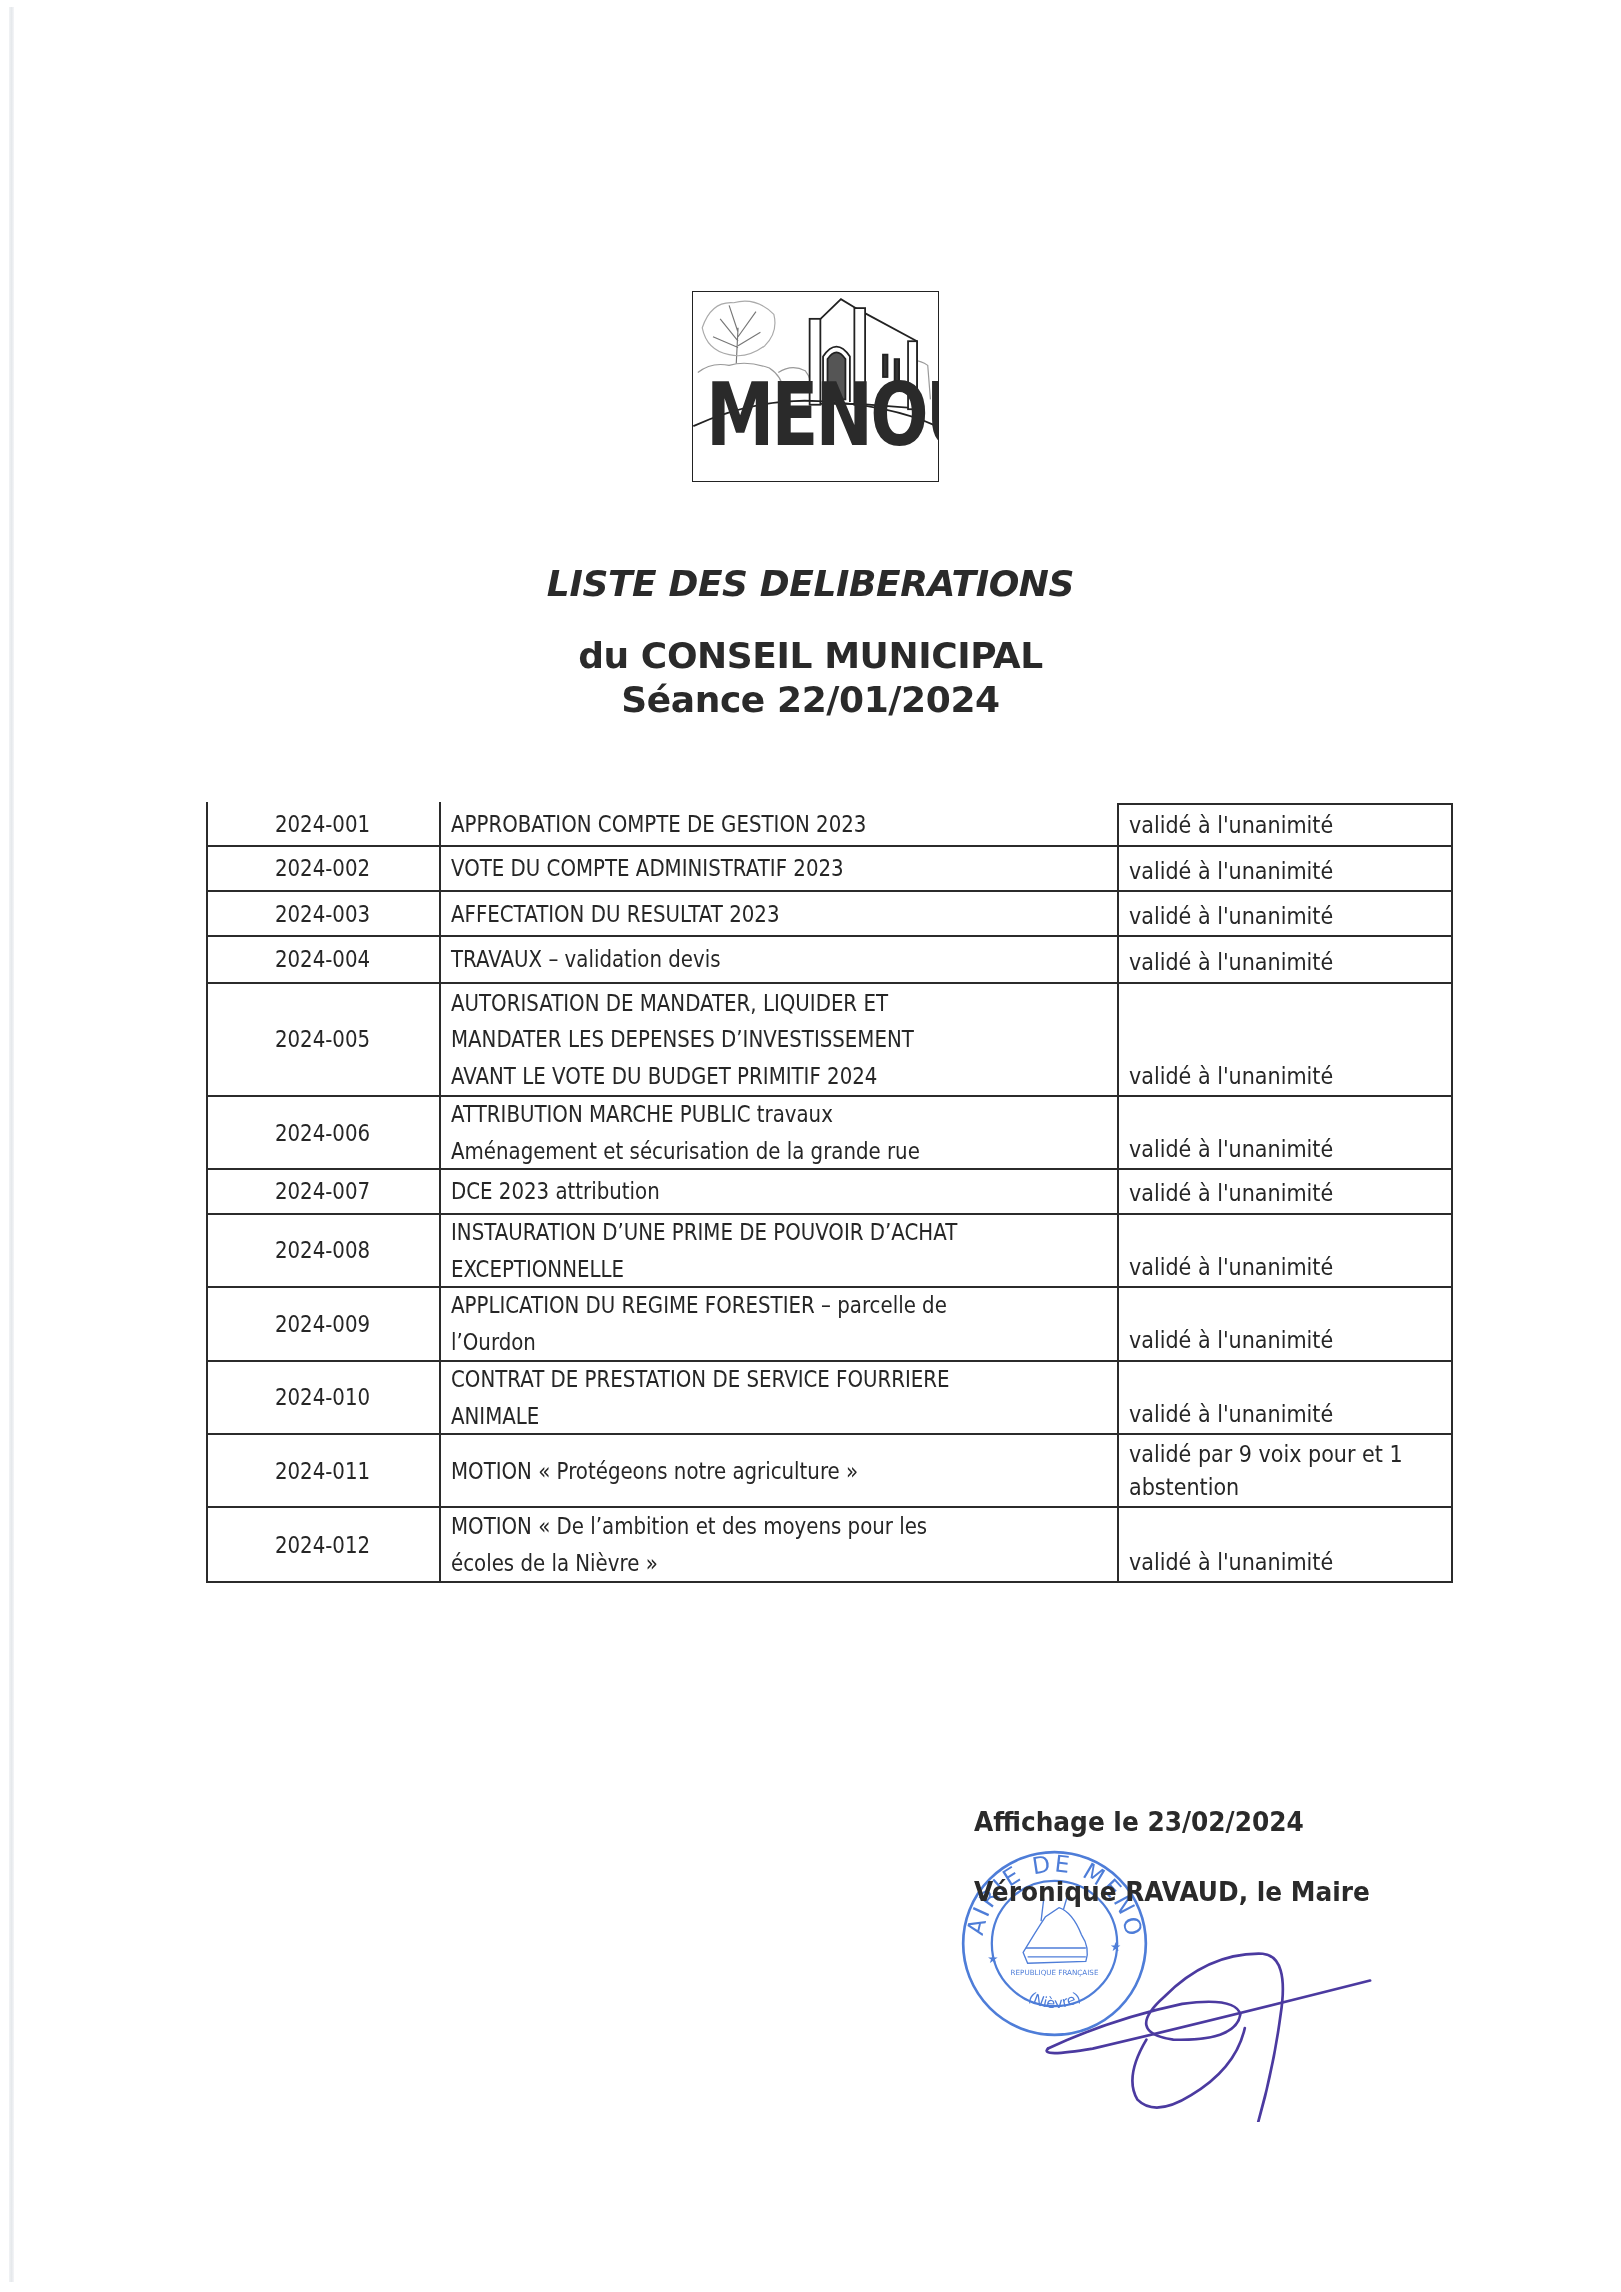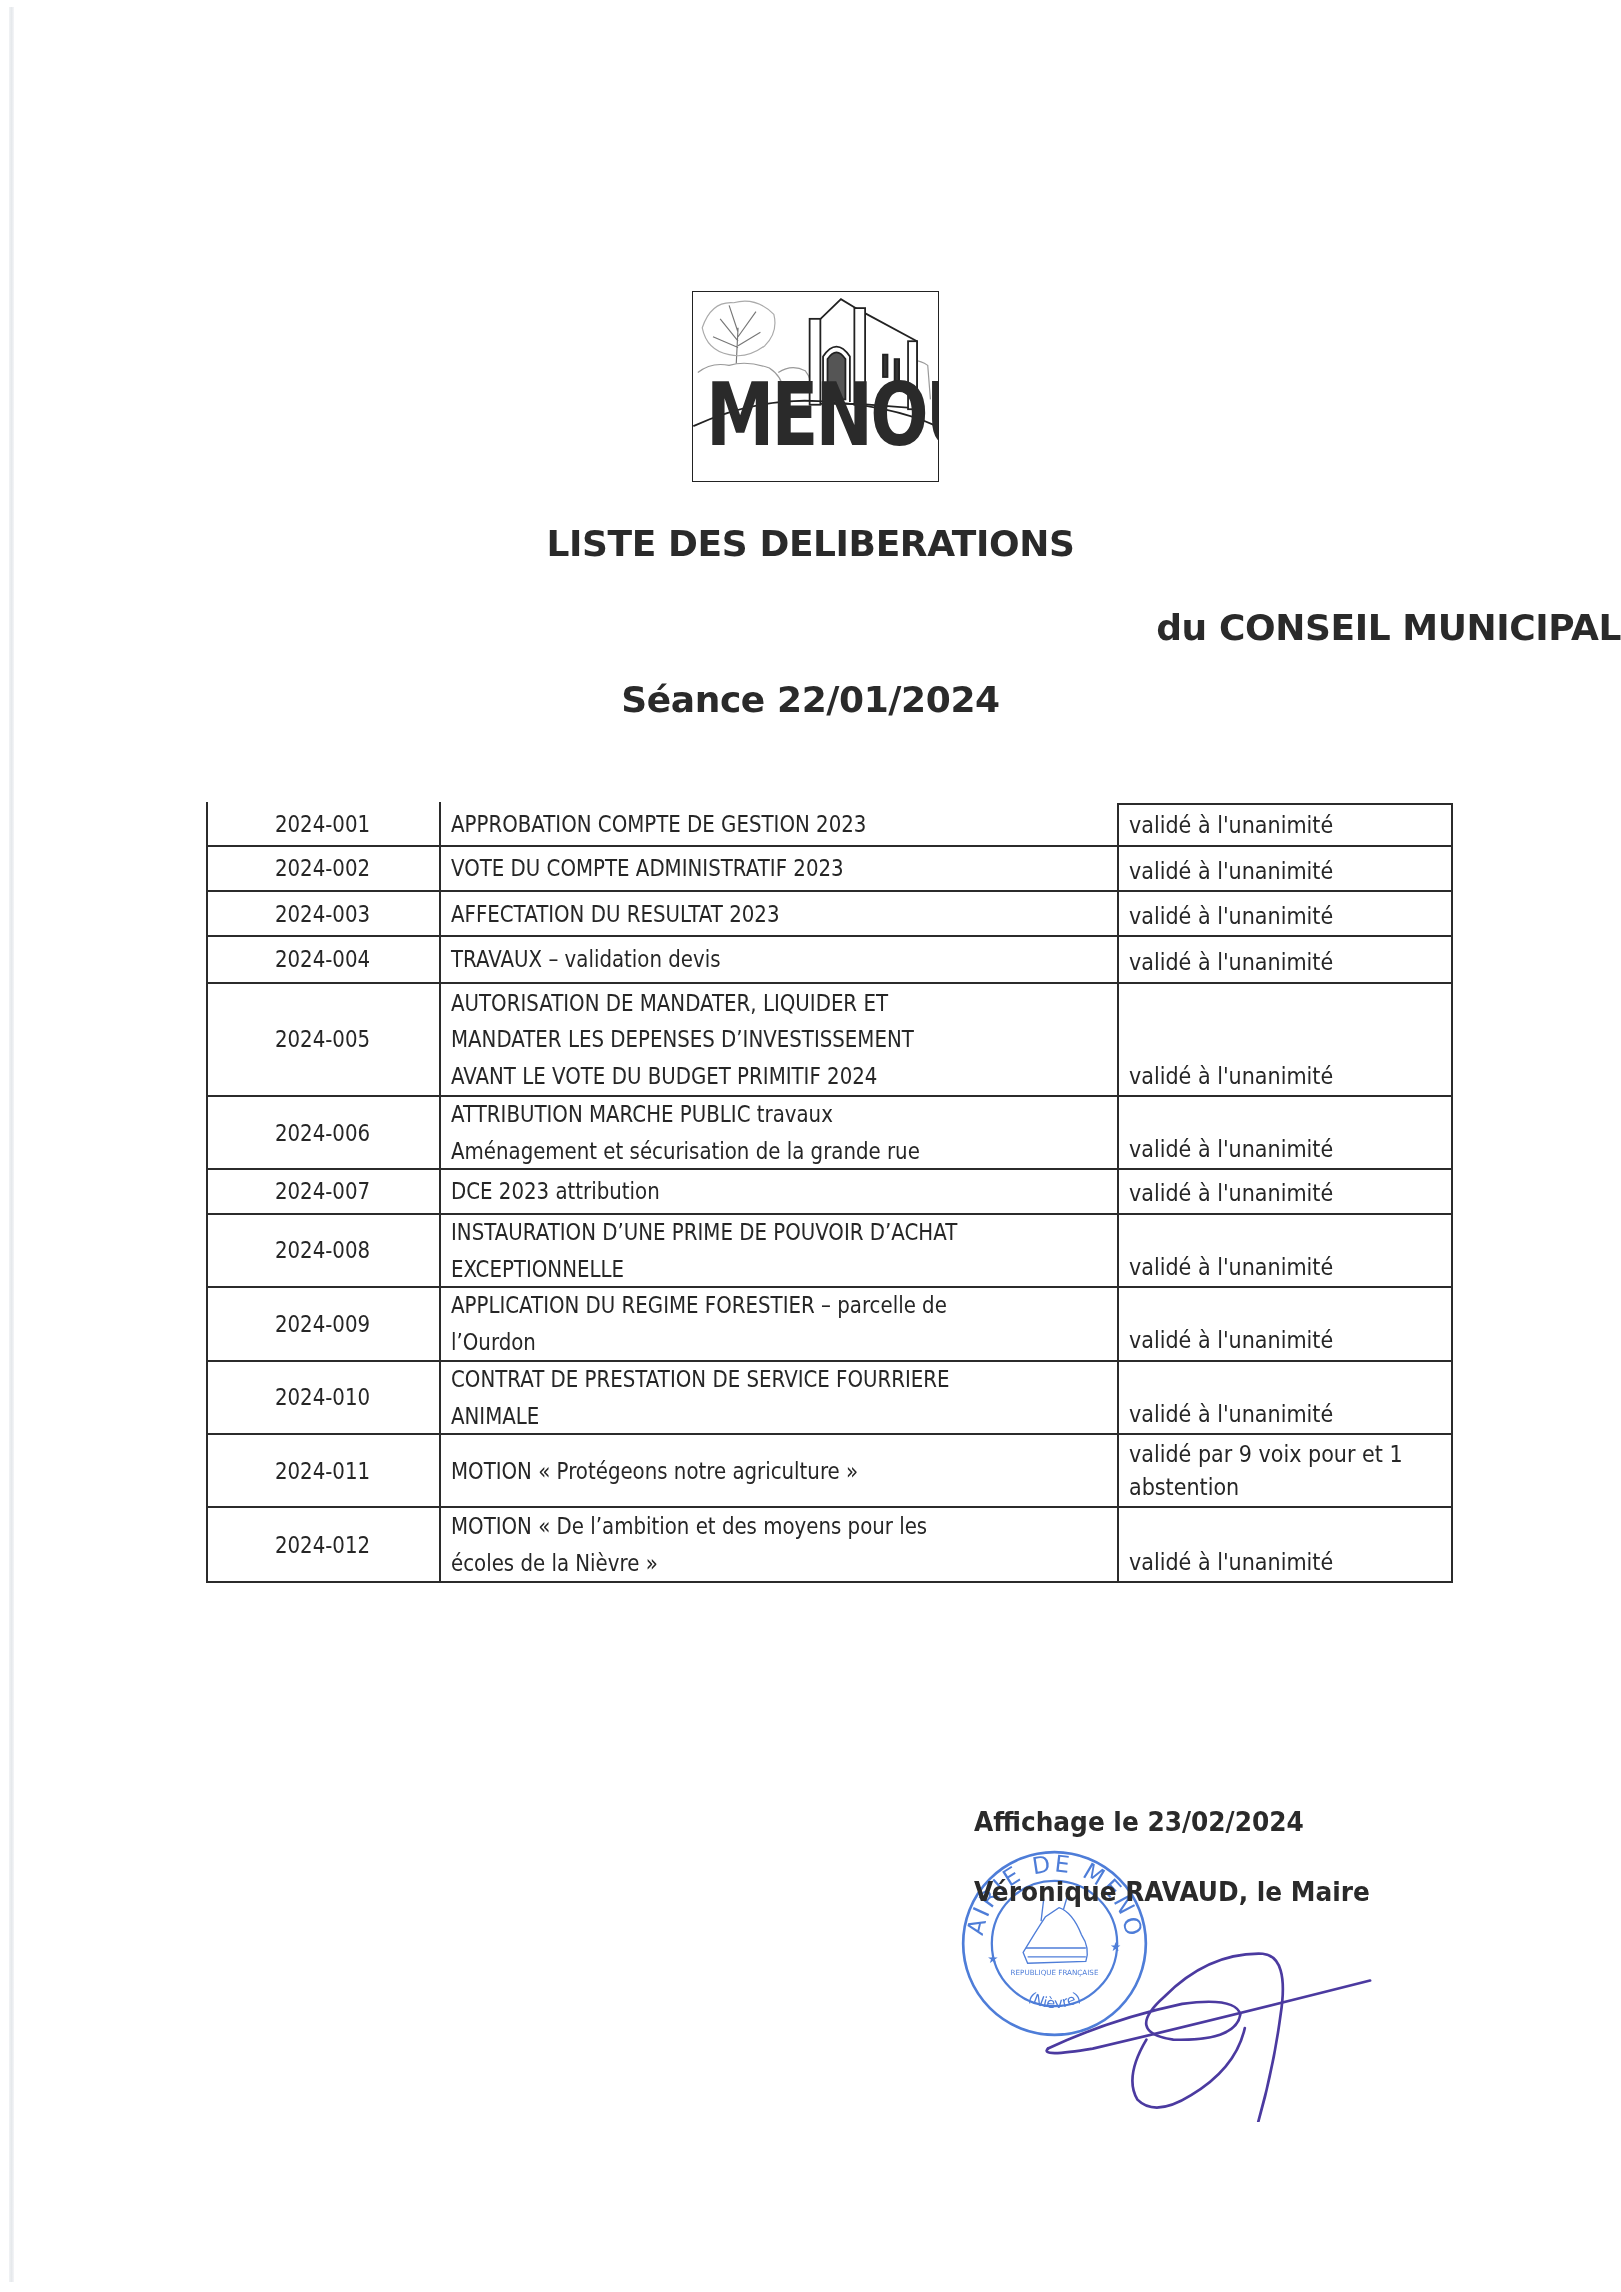--- a/index.html
+++ b/index.html
@@ -9,21 +9,21 @@
                background: linear-gradient(to right, #f1f3f5, #e6e9ec, #f4f5f7); }
   .logo { position: absolute; left: 692px; top: 291px; width: 247px; height: 191px;
           border: 1.8px solid #222; box-sizing: border-box; background: #fff; overflow: hidden; }
   .logo svg { display: block; }
   .logo-word { position: absolute; left: 12.5px; top: 79px; font-family: "DejaVu Sans", sans-serif;
                font-weight: bold; font-size: 88px; letter-spacing: -3.6px; color: #2a2a2a;
                transform: scaleX(0.78); transform-origin: left top; line-height: 1; }
   .title { position: absolute; left: 0; width: 1621px; text-align: center;
            font-family: "DejaVu Sans", sans-serif; font-weight: bold; font-size: 36px;
            color: #2a2a2a; letter-spacing: -0.4px; }
-  .t1 { top: 523px; } .t2 { top: 607px; text-align: right; } .t3 { top: 679px; }
+  .t1 { top: 563px; font-style: italic; } .t2 { top: 635px; } .t3 { top: 679px; }
 
   .tbl-line { position: absolute; background: #2b2b2b; }
   .cell { position: absolute; font-family: "DejaVu Sans", sans-serif; font-size: 23px;
           color: #262626; line-height: 29.6px; transform: scaleX(0.86); transform-origin: left top;
           white-space: nowrap; }
   .cell-num { text-align: center; transform-origin: center top; }
   .cell-status { font-size: 23px; transform: scaleX(0.9); }
 
   .affichage { position: absolute; left: 974px; top: 1806px; font-family: "DejaVu Sans", sans-serif;
                font-weight: bold; font-size: 27px; color: #2a2a2a; transform: scaleX(0.92);

